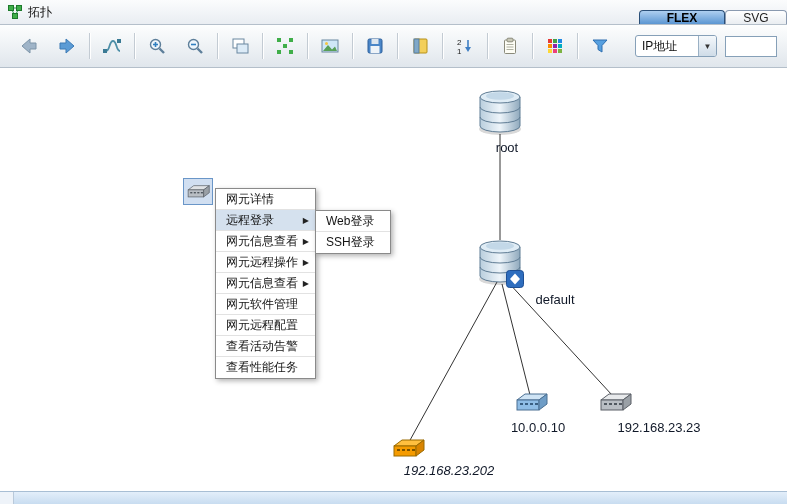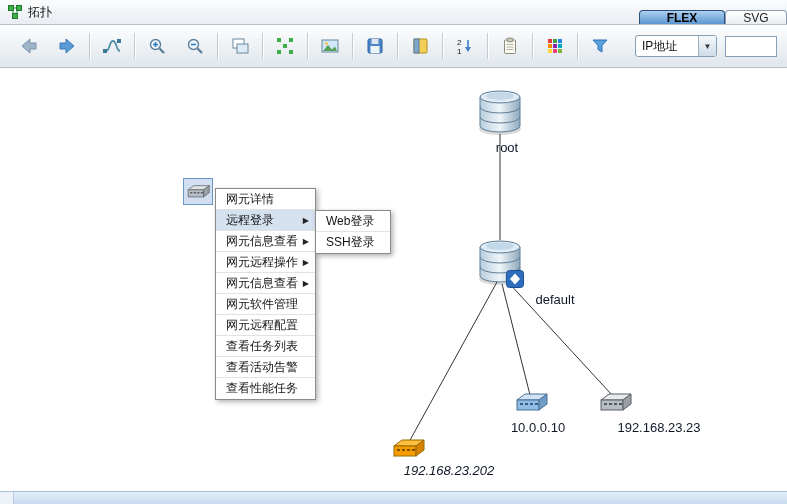--- a/index.html
+++ b/index.html
@@ -359,23 +359,20 @@
       <span>网元信息查看</span>
       <span class="ctx-arrow">▶</span>
     </div>
     <div class="ctx-item">
       <span>网元软件管理</span>
     </div>
     <div class="ctx-item">
       <span>网元远程配置</span>
     </div>
     <div class="ctx-item">
-      <span>查看任务列表</span>
-    </div>
-    <div class="ctx-item">
       <span>查看活动告警</span>
     </div>
     <div class="ctx-item">
       <span>查看性能任务</span>
     </div>
   </div>
 
   <div class="submenu">
     <div class="ctx-item">
       <span>Web登录</span>

